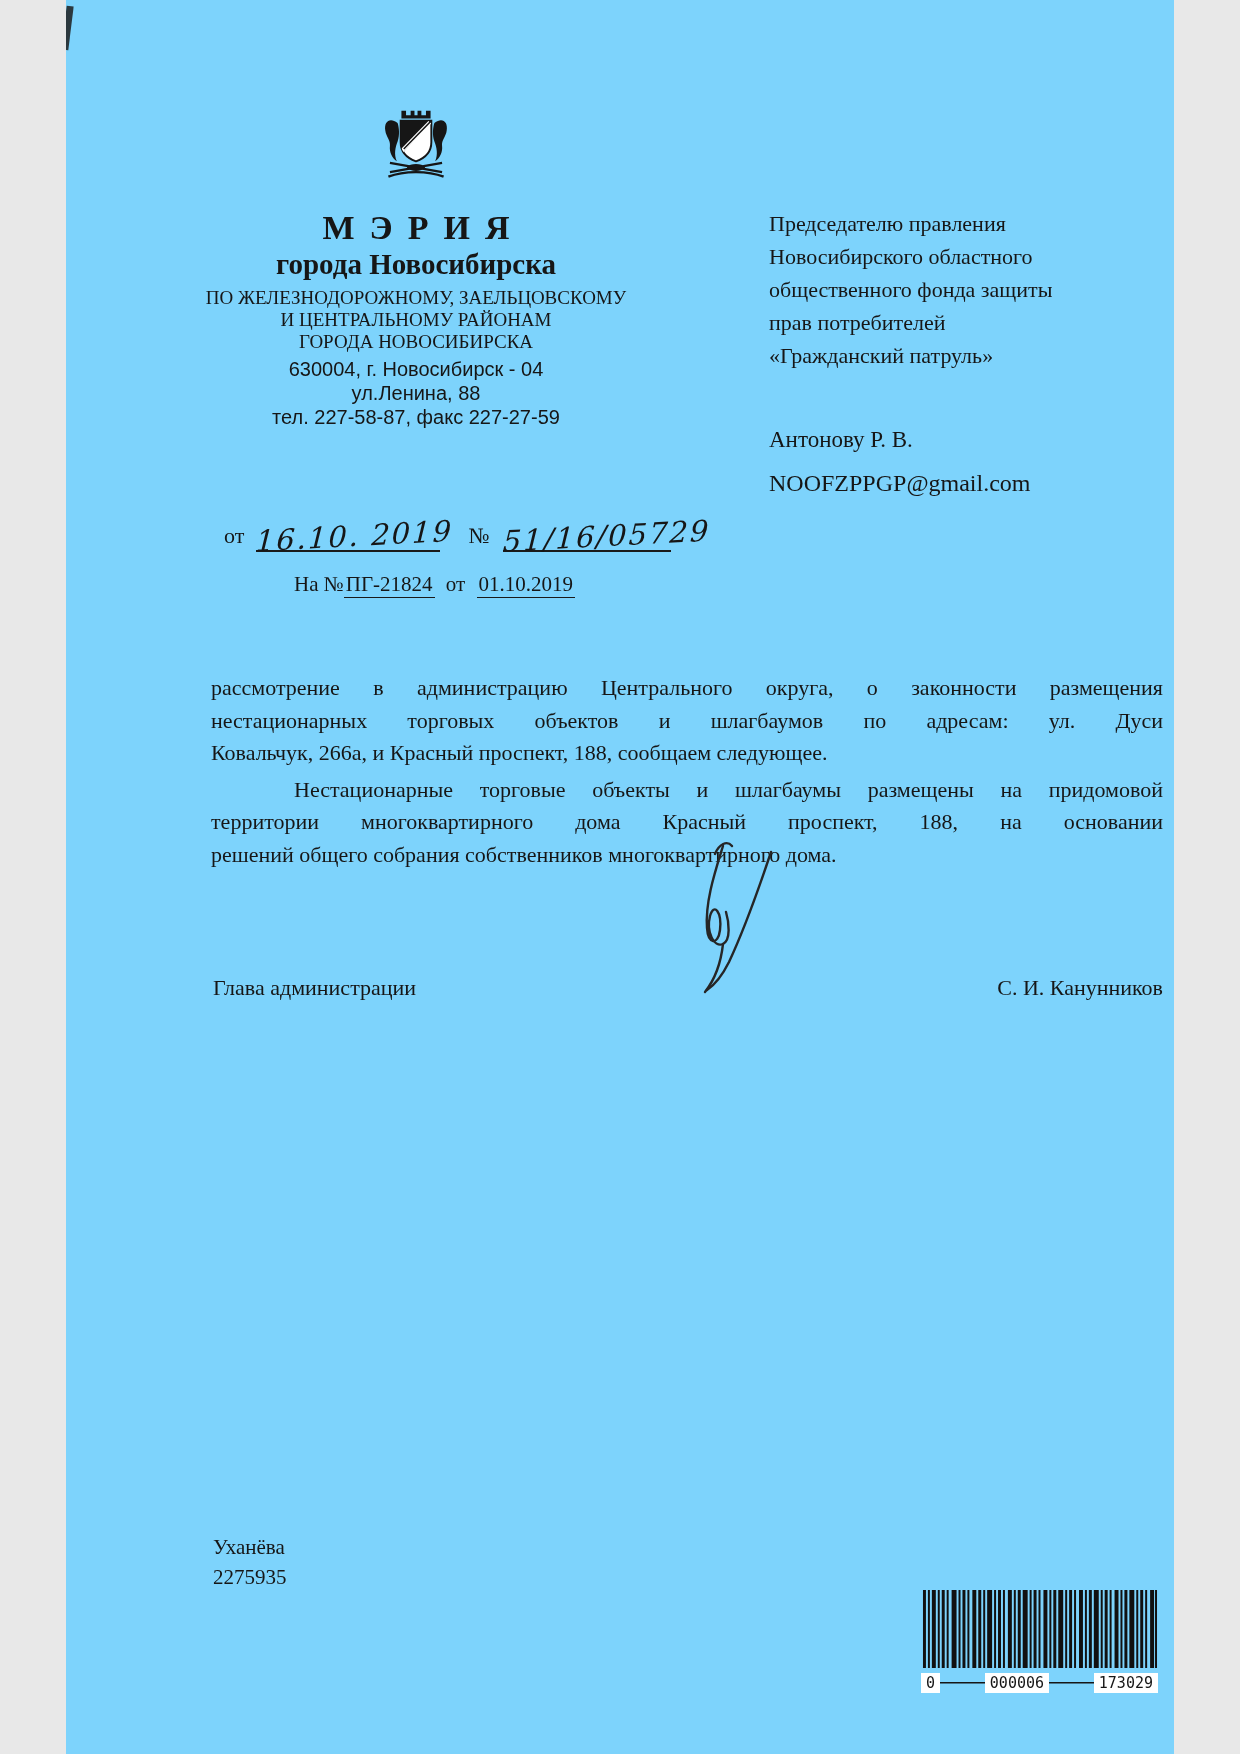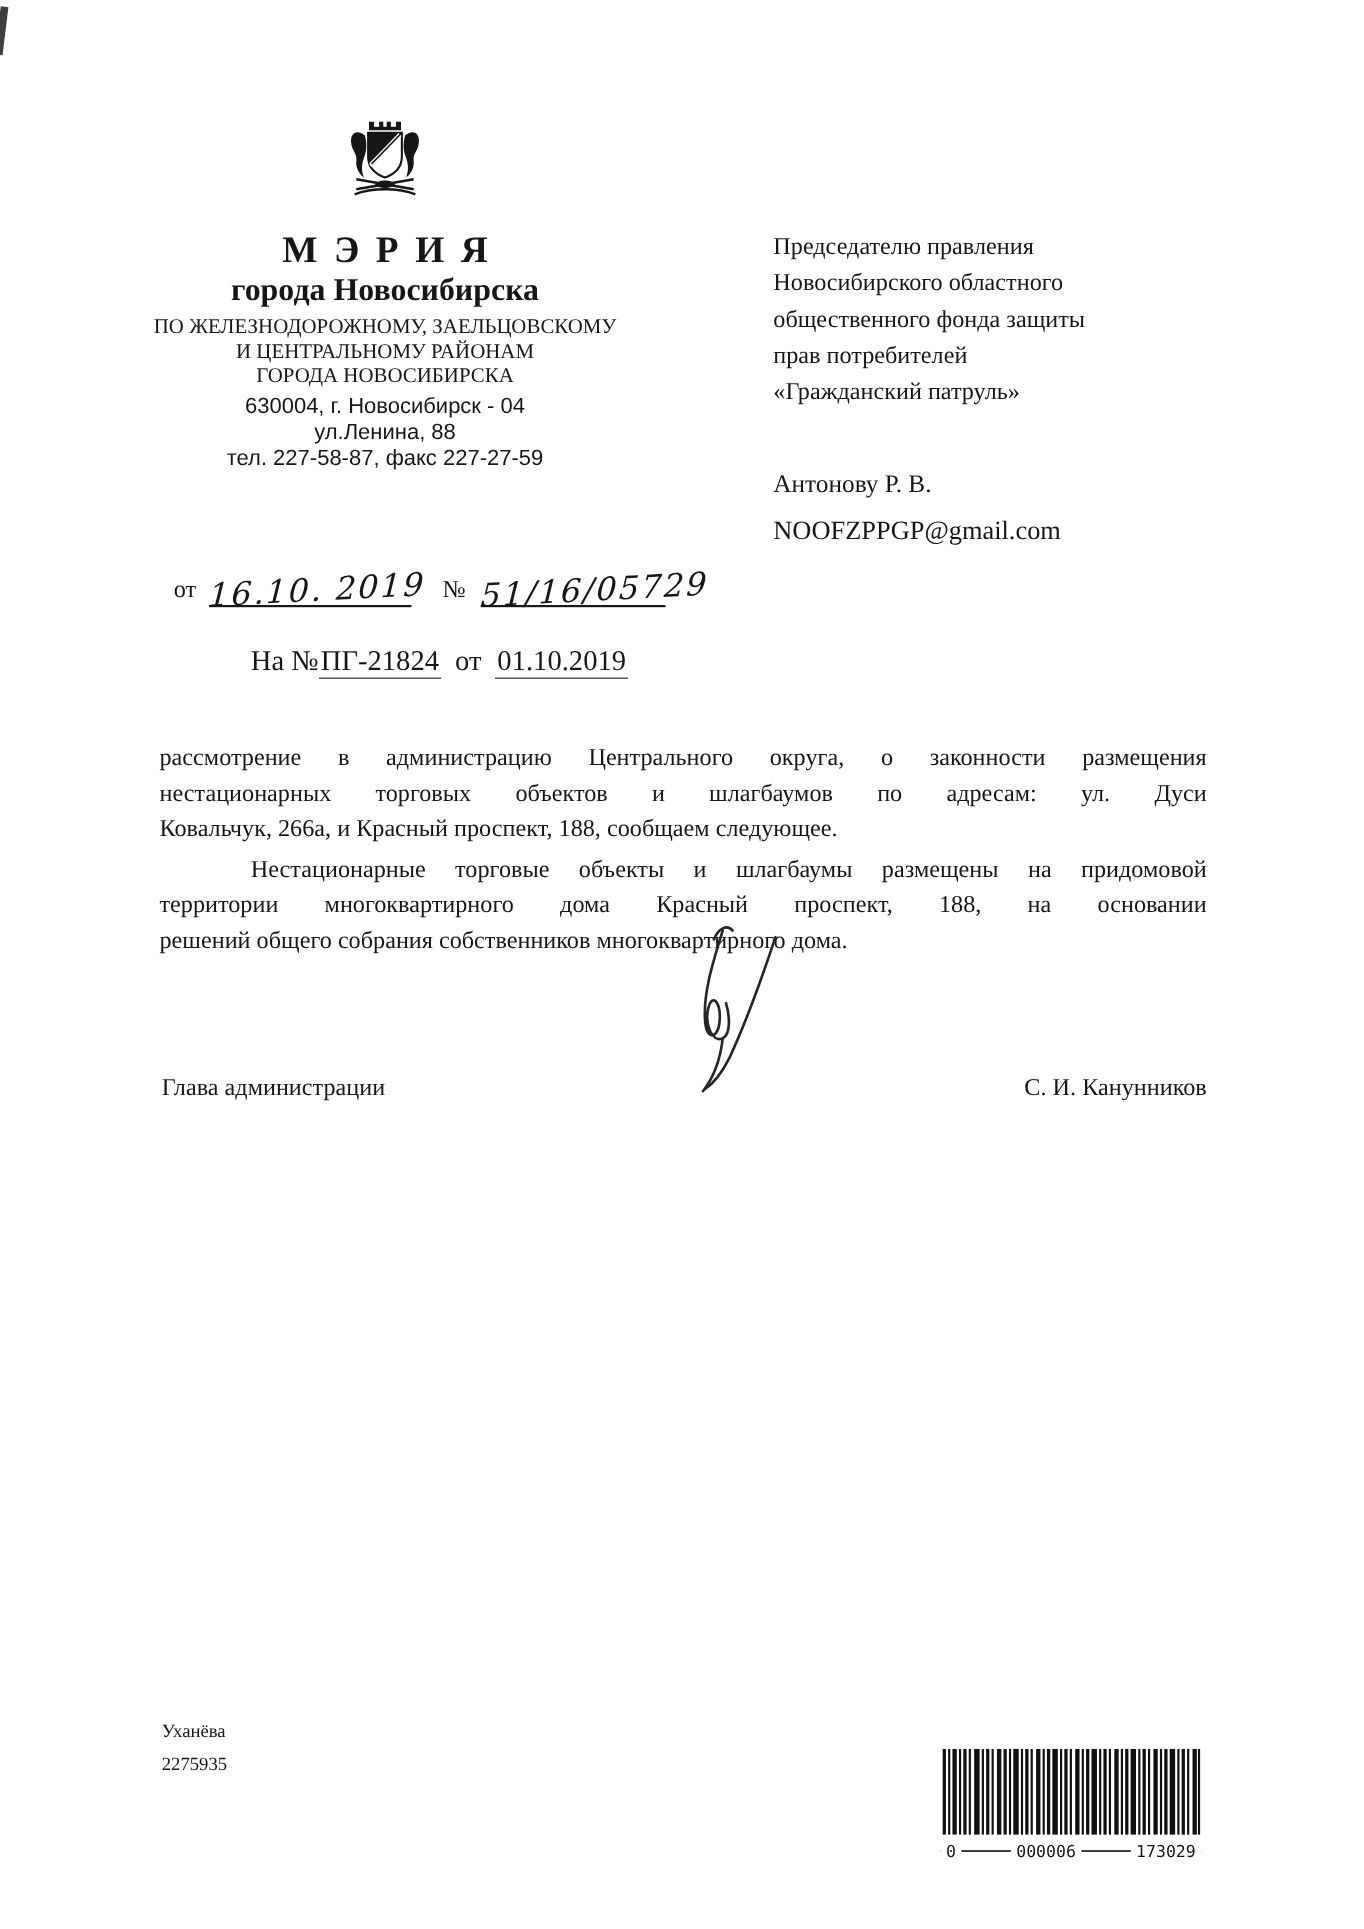--- a/index.html
+++ b/index.html
@@ -1,18 +1,18 @@
 <!DOCTYPE html>
 <html lang="ru"><head>
 <meta charset="utf-8">
 <style>
   html,body { margin:0; padding:0; background:#e8e8e8; }
   .page {
-    position:relative; width:1240px; height:1754px; margin:0 auto;
-    background:#ffffff; overflow:hidden;
+    position:relative; width:1108px; height:1754px; margin:0 auto;
+    background:#7dd3fc; overflow:hidden;
     font-family:"Liberation Serif","DejaVu Serif",serif;
     color:#161616;
   }
 
   
   .artifact { position:absolute; left:-2px; top:6px; width:7px; height:44px;
     background:#1c1c1c; transform:rotate(7deg); opacity:.85; }
 
   
   .lh-col { position:absolute; left:128px; top:0; width:444px; text-align:center; }
@@ -22,42 +22,42 @@
   .division { margin-top:20px; font-size:28px; line-height:33px; letter-spacing:.5px; }
   .districts { margin-top:7px; font-size:19px; line-height:22px; }
   .addr { margin-top:4px; font-family:"Liberation Sans","DejaVu Sans",sans-serif; font-size:20px; line-height:24px; }
 
   
   .ref-row { position:absolute; left:158px; top:516px; white-space:nowrap; }
   .ref-label { font-size:22px; }
   .hw-line { display:inline-block; border-bottom:2px solid #1a1a1a; text-align:center; vertical-align:baseline; }
   .hw { display:inline-block; font-family:"DejaVu Serif",serif; font-style:italic; font-size:29px;
         letter-spacing:2px; transform:rotate(-3deg) skewX(-6deg); position:relative; top:3px; }
-  .onref-row { position:absolute; left:228px; top:586px; white-space:nowrap; font-size:26px; }
+  .onref-row { position:absolute; left:228px; top:572px; white-space:nowrap; font-size:21px; }
   .u { border-bottom:1.5px solid #1a1a1a; padding:0 2px 1px; }
 
   
   .recipient-lines { position:absolute; left:703px; top:207px; width:420px; font-size:22px; line-height:33px; }
   .recipient-name  { position:absolute; left:703px; top:427px; font-size:23px;font-family:Liberation Serif, serif; }
   .recipient-email { position:absolute; left:703px; top:470px; font-size:24px; }
 
   
   .letter-body { position:absolute; left:145px; top:672px; width:952px; font-size:22px; }
   .bline { line-height:32.5px; text-align:justify; text-align-last:justify; }
   .bline.first { text-indent:83px; }
   .bline.last  { text-align-last:left; }
   .para2 { margin-top:4px; }
 
   
   .sig-title { position:absolute; left:147px; top:975px; font-size:22px; }
   .sig-name  { position:absolute; left:845px; top:975px; width:252px; text-align:right; font-size:22px; }
   .sig-scrawl { position:absolute; left:553px; top:838px; width:225px; height:160px; }
 
   
-  .executor { position:absolute; left:147px; top:1532px; font-size:17px; line-height:30px;margin-top:27px; }
+  .executor { position:absolute; left:147px; top:1532px; font-size:21px; line-height:30px; }
   .barcode-box { position:absolute; left:855px; top:1590px; width:237px; }
   .barcode-bars { width:237px; height:78px; display:block; }
   .barcode-num {
     position:relative; margin-top:5px; height:20px; display:flex; justify-content:space-between; align-items:center;
     background:linear-gradient(#161616,#161616) center/100% 1.5px no-repeat;
     font-family:"DejaVu Sans Mono","Liberation Mono",monospace; font-size:15px;
   }
   .barcode-num span { background:#ffffff; padding:0 5px; line-height:20px; }
 </style>
 </head>

